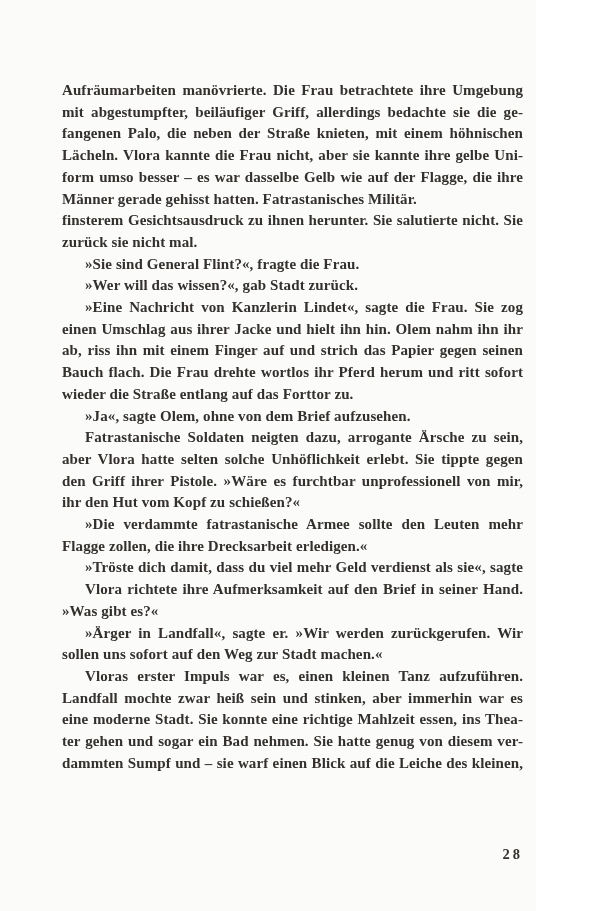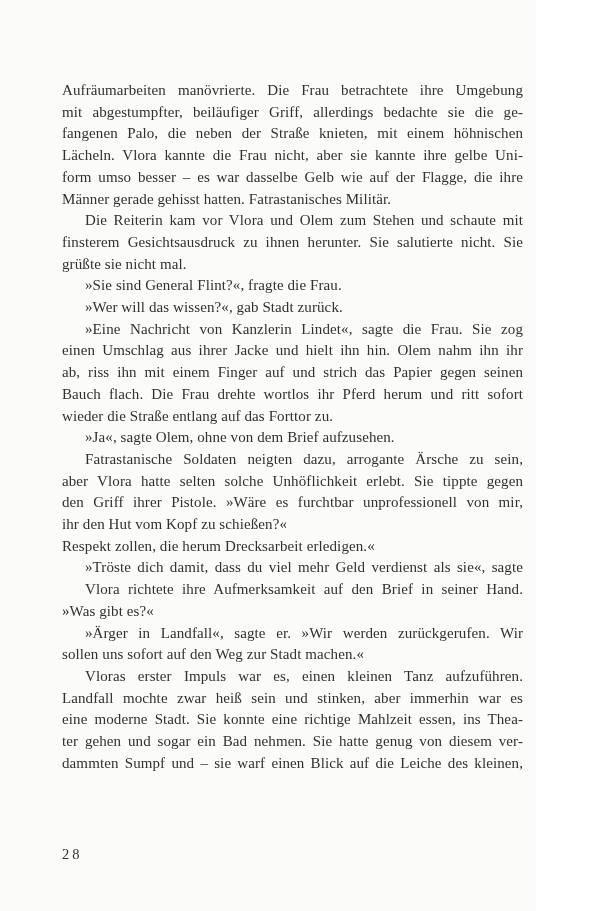--- a/index.html
+++ b/index.html
@@ -8,20 +8,21 @@
     background: #ffffff;
   }
   .page {
     position: relative;
     width: 536px;
     height: 911px;
     background: var(--page-bg, #fbfbfa);
     font-family: "Liberation Serif", "DejaVu Serif", serif;
     color: var(--text-color, #33302d);
     overflow: hidden;
+    font-weight: bold;
   }
   .text-block {
     position: absolute;
     left: 62px;
     top: 80px;
     width: 461px;
   }
   .para {
     margin: 0;
     padding: 0;
@@ -37,43 +38,42 @@
     text-align-last: left;
   }
   .para.indented .line.para-first {
     text-indent: 23px;
   }
   .page-number {
     position: absolute;
     top: 846px;
     left: 62px;
     width: 461px;
-    text-align: left;
+    text-align: right;
     font-size: 14.5px;
     letter-spacing: 3px;
     color: var(--text-color, #33302d);
   }
 </style>
 </head>
 <body>
 
 <div class="page">
   <div class="text-block" id="text-block">
       <div class="para">
         <div class="line para-first">Aufräumarbeiten manövrierte. Die Frau betrachtete ihre Umgebung</div>
         <div class="line">mit abgestumpfter, beiläufiger Griff, allerdings bedachte sie die ge-</div>
         <div class="line">fangenen Palo, die neben der Straße knieten, mit einem höhnischen</div>
         <div class="line">Lächeln. Vlora kannte die Frau nicht, aber sie kannte ihre gelbe Uni-</div>
         <div class="line">form umso besser – es war dasselbe Gelb wie auf der Flagge, die ihre</div>
         <div class="line para-last">Männer gerade gehisst hatten. Fatrastanisches Militär.</div>
       </div>
       <div class="para indented">
-        <div class="line para-first">Die Reiterin kam vor Vlora und Olem zum Stehen und schaute mit</div>
         <div class="line">finsterem Gesichtsausdruck zu ihnen herunter. Sie salutierte nicht. Sie</div>
-        <div class="line para-last">grüßte sie nicht mal.</div>
+        <div class="line para-last">zurück sie nicht mal.</div>
       </div>
       <div class="para indented">
         <div class="line para-first para-last">»Sie sind General Flint?«, fragte die Frau.</div>
       </div>
       <div class="para indented">
         <div class="line para-first para-last">»Wer will das wissen?«, gab Stadt zurück.</div>
       </div>
       <div class="para indented">
         <div class="line para-first">»Eine Nachricht von Kanzlerin Lindet«, sagte die Frau. Sie zog</div>
         <div class="line">einen Umschlag aus ihrer Jacke und hielt ihn hin. Olem nahm ihn ihr</div>
@@ -84,21 +84,22 @@
       <div class="para indented">
         <div class="line para-first para-last">»Ja«, sagte Olem, ohne von dem Brief aufzusehen.</div>
       </div>
       <div class="para indented">
         <div class="line para-first">Fatrastanische Soldaten neigten dazu, arrogante Ärsche zu sein,</div>
         <div class="line">aber Vlora hatte selten solche Unhöflichkeit erlebt. Sie tippte gegen</div>
         <div class="line">den Griff ihrer Pistole. »Wäre es furchtbar unprofessionell von mir,</div>
         <div class="line para-last">ihr den Hut vom Kopf zu schießen?«</div>
       </div>
       <div class="para indented">
-        <div class="line para-last">Respekt zollen, die herum Drecksarbeit erledigen.«</div>
+        <div class="line para-first">»Die verdammte fatrastanische Armee sollte den Leuten mehr</div>
+        <div class="line para-last">Flagge zollen, die ihre Drecksarbeit erledigen.«</div>
       </div>
       <div class="para indented">
         <div class="line para-first">»Tröste dich damit, dass du viel mehr Geld verdienst als sie«, sagte</div>
       </div>
       <div class="para indented">
         <div class="line para-first">Vlora richtete ihre Aufmerksamkeit auf den Brief in seiner Hand.</div>
         <div class="line para-last">»Was gibt es?«</div>
       </div>
       <div class="para indented">
         <div class="line para-first">»Ärger in Landfall«, sagte er. »Wir werden zurückgerufen. Wir</div>

